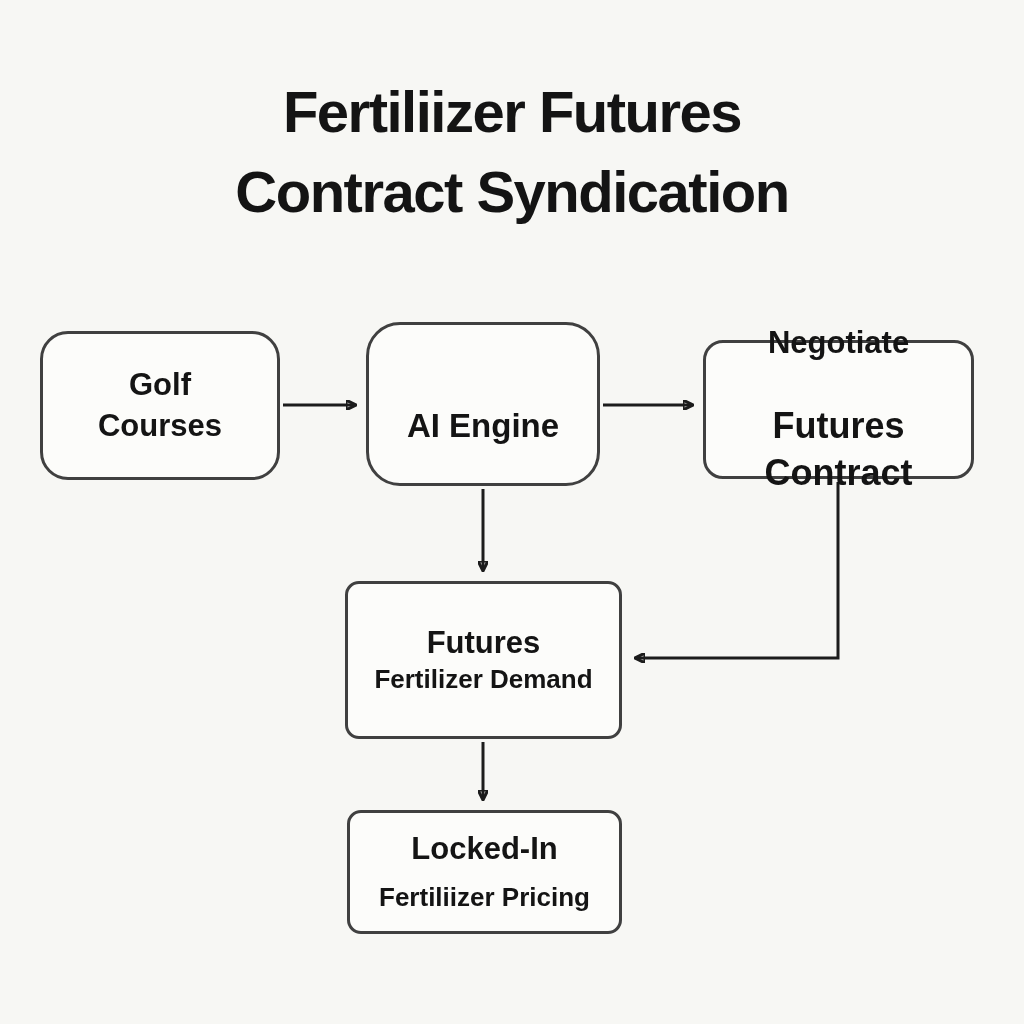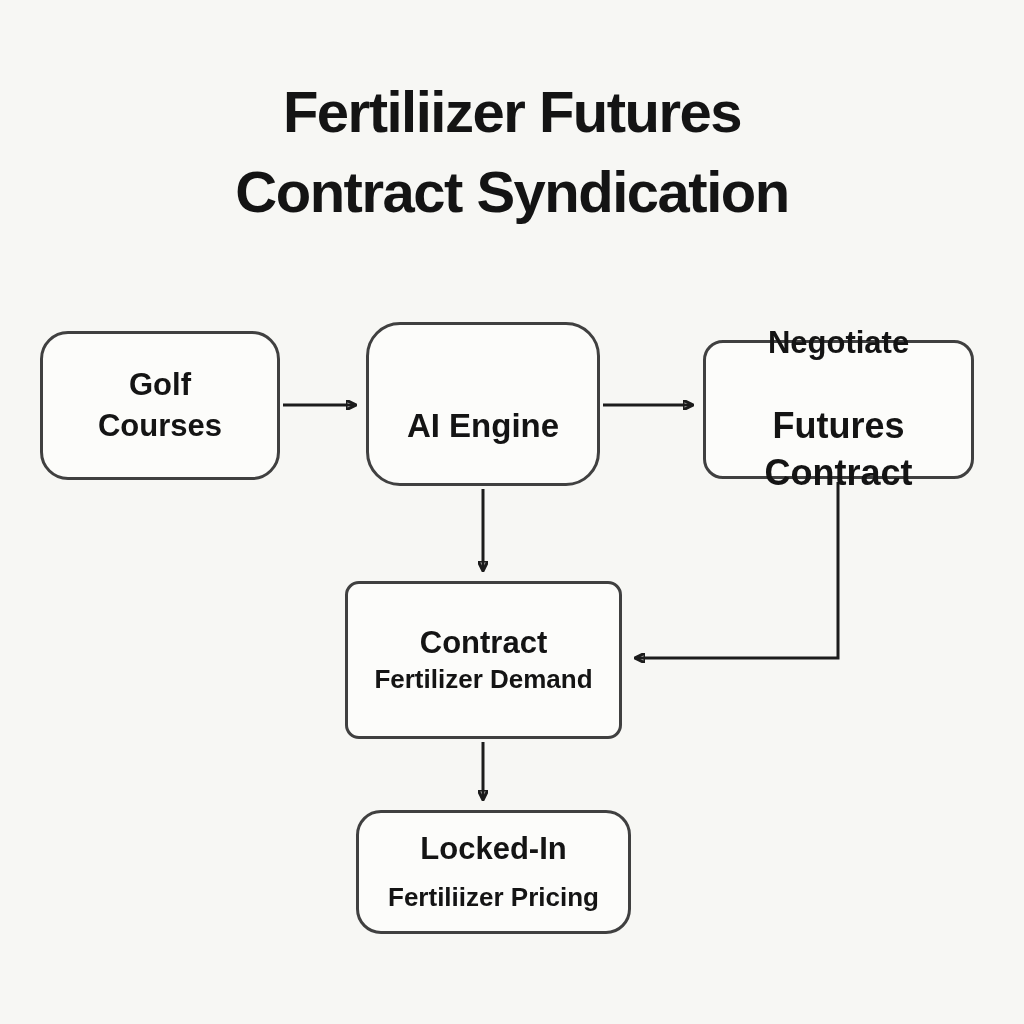--- a/index.html
+++ b/index.html
@@ -43,21 +43,21 @@
   }
   .node .l1 { font-size: 31px; font-weight: 700; }
   .node .l2 { font-size: 36px; font-weight: 600; }
   .node .l3 { font-size: 26px; font-weight: 600; }
 
   #node-golf-courses   { left: 40px;  top: 331px; width: 240px; height: 149px; border-radius: 28px; }
   #node-ai-engine      { left: 366px; top: 322px; width: 234px; height: 164px; border-radius: 34px; }
   #node-ai-engine .l1  { font-size: 33px; margin-top: 44px; }
   #node-negotiate      { left: 703px; top: 340px; width: 271px; height: 139px; border-radius: 20px; gap: 40px; }
   #node-forecast       { left: 345px; top: 581px; width: 277px; height: 158px; border-radius: 14px; }
-  #node-locked-in      { left: 356px; top: 810px; width: 275px; height: 124px; border-radius: 25px; gap: 12px; }
+  #node-locked-in      { left: 347px; top: 810px; width: 275px; height: 124px; border-radius: 14px; gap: 12px; }
 
   .edges {
     position: absolute;
     left: 0; top: 0;
     width: 1024px; height: 1024px;
     pointer-events: none;
   }
   .edges path {
     stroke: #1c1c1c;
     stroke-width: 3;
@@ -95,21 +95,21 @@
   <div class="node" id="node-ai-engine">
     <div class="l1">AI Engine</div>
   </div>
 
   <div class="node" id="node-negotiate">
     <div class="l1">Negotiate</div>
     <div class="l2">Futures Contract</div>
   </div>
 
   <div class="node" id="node-forecast">
-    <div class="l1">Contract</div>
+    <div class="l1">Futures</div>
     <div class="l3">Fertilizer Demand</div>
   </div>
 
   <div class="node" id="node-locked-in">
     <div class="l1">Locked-In</div>
     <div class="l3">Fertiliizer Pricing</div>
   </div>
 
 </div>
 

